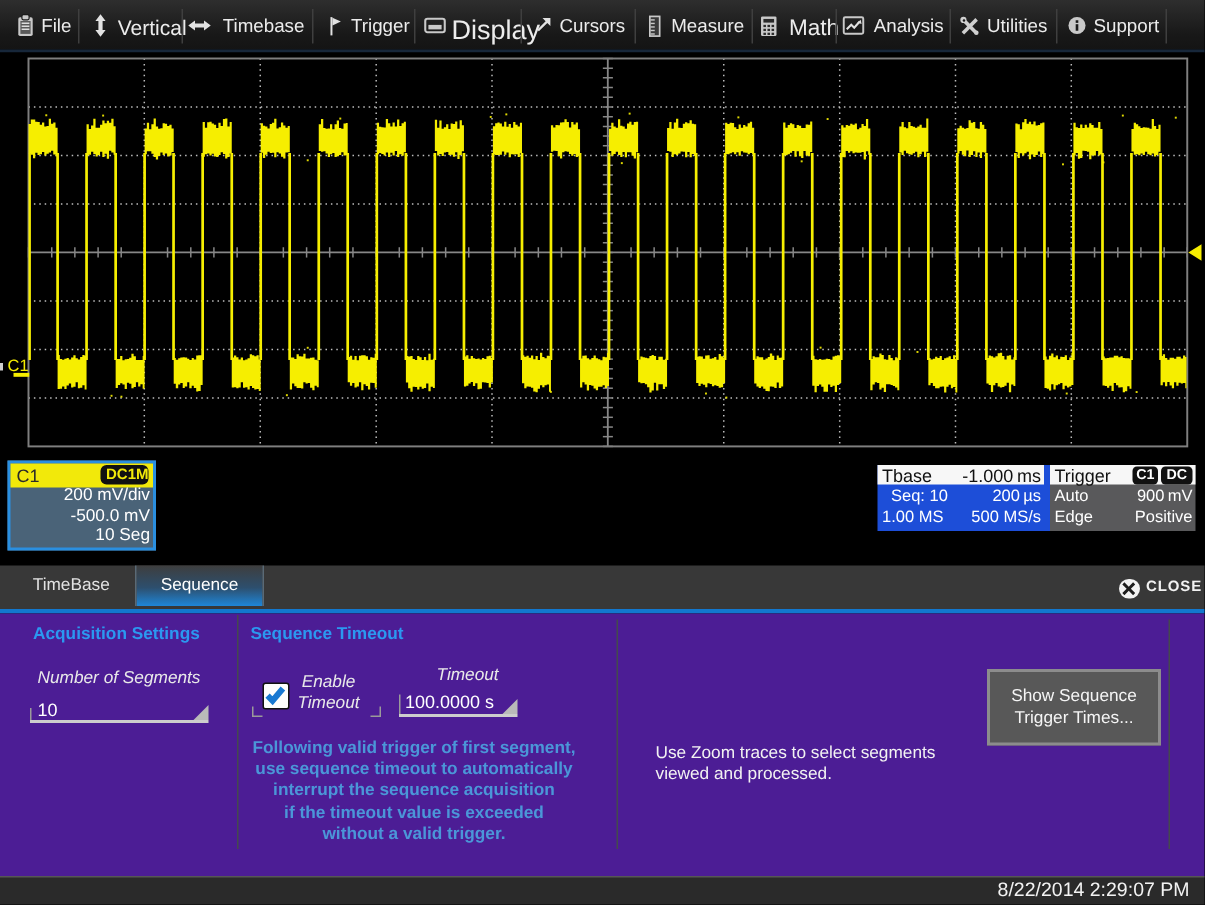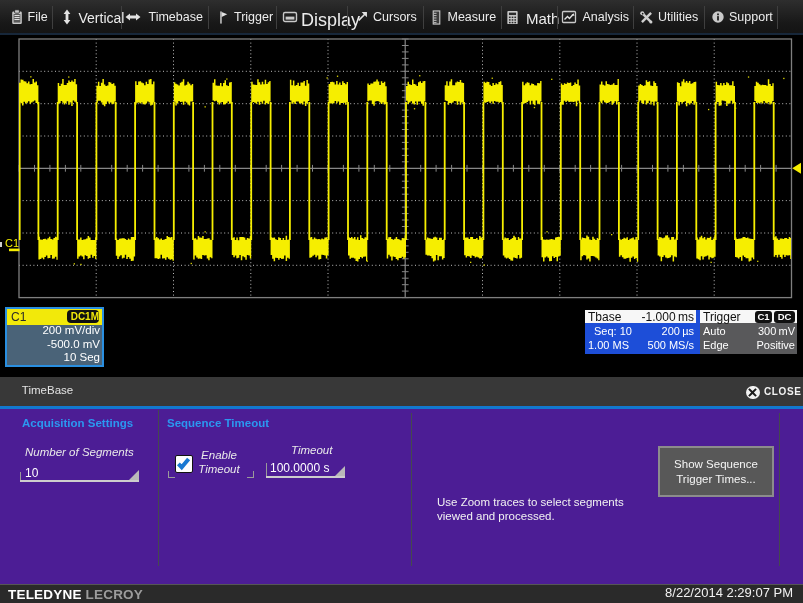--- a/index.html
+++ b/index.html
@@ -344,28 +344,29 @@
 </div>
 
 <div class="abs" style="left:700px;top:310px;width:97px;height:44px;background:#59595b">
   <div class="abs" style="left:0;top:0;width:97px;height:13px;background:#f7f7f7;color:#111;font-size:12px">
     <span class="abs" style="left:3px;top:-0.5px">Trigger</span>
     <div class="abs" style="left:55px;top:0.5px;width:17px;height:12px;background:#111;border-radius:3px;color:#fff;font-size:9.5px;font-weight:bold;text-align:center;line-height:12px">C1</div>
     <div class="abs" style="left:74px;top:0.5px;width:21px;height:12px;background:#111;border-radius:3px;color:#fff;font-size:9.5px;font-weight:bold;text-align:center;line-height:12px">DC</div>
   </div>
   <div class="abs" style="left:0;top:13px;width:97px;font-size:11px;color:#fff">
     <span class="abs" style="left:3px;top:2px">Auto</span>
-      <span class="abs" style="right:2px;top:2px">300 mV</span>
+      <span class="abs" style="right:2px;top:2px">900 mV</span>
     <span class="abs" style="left:3px;top:16px">Edge</span>
       <span class="abs" style="right:2px;top:16px">Positive</span>
   </div>
 </div>
 
 <div class="abs" style="left:0;top:377px;width:803px;height:29px;background:#383838">
   <div class="abs" style="left:5px;top:0;width:85px;height:27px;line-height:27px;text-align:center;color:#e2e2e2;font-size:11.5px">TimeBase</div>
+  <div class="abs" style="left:90px;top:0;width:86px;height:27px;line-height:27px;text-align:center;color:#fff;font-size:11.5px;background:linear-gradient(#3e3e3e,#2d4f6e 55%,#1e86d8);border-left:1px solid #5a6a76;border-right:1px solid #5a6a76">Sequence</div>
   <div class="abs" style="left:746px;top:8.5px;width:13.5px;height:13.5px;border-radius:50%;background:#f2f2f2"></div>
   <svg class="abs" style="left:748px;top:11px" width="9" height="9" viewBox="0 0 9 9">
       <path d="M1.6 0.2 L4.5 3.1 L7.4 0.2 L8.8 1.6 L5.9 4.5 L8.8 7.4 L7.4 8.8 L4.5 5.9 L1.6 8.8 L0.2 7.4 L3.1 4.5 L0.2 1.6 Z" fill="#1d1d1d"></path>
     </svg>
   <span class="abs" style="left:764px;top:8.5px;font-size:10px;font-weight:bold;letter-spacing:0.6px;color:#f2f2f2">CLOSE</span>
 </div>
 
 <div class="abs" style="left:0;top:406px;width:803px;height:2.5px;background:#1278cf"></div>
 
 <div class="abs" style="left:0;top:408.5px;width:803px;height:175.5px;background:#4c1d95">
@@ -391,22 +392,22 @@
   <div class="abs" style="left:168px;top:62.5px;width:7px;height:7px;border-left:1px solid #9a9a9a;border-bottom:1px solid #9a9a9a"></div>
   <div class="abs" style="left:247px;top:62.5px;width:7px;height:7px;border-right:1px solid #9a9a9a;border-bottom:1px solid #9a9a9a"></div>
 
   <span class="abs" style="left:291px;top:35px;font-size:11.5px;font-style:italic;color:#e9e9e9">Timeout</span>
   <div class="abs" style="left:266px;top:51.5px;width:79px;height:18px;border-bottom:2px solid #cdcdcd">
     <div class="abs" style="left:0;bottom:0;width:1px;height:13px;background:#9a9a9a"></div>
     <span class="abs" style="left:4px;top:0.5px;font-size:12px;color:#fff">100.0000 s</span>
     <div class="abs" style="right:0;bottom:0;width:0;height:0;border-left:10px solid transparent;border-bottom:10px solid #b9b9b9"></div>
   </div>
 
+  <div class="abs" style="left:166px;top:83px;width:220px;text-align:center;font-size:11.5px;font-weight:bold;color:#4b96d8;line-height:14.4px">Following valid trigger of first segment,<br>use sequence timeout to automatically<br>interrupt the sequence acquisition<br>if the timeout value is exceeded<br>without a valid trigger.</div>
 
   <div class="abs" style="left:437px;top:86px;font-size:11.5px;color:#f2f2f2;line-height:14.5px">Use Zoom traces to select segments<br>viewed and processed.</div>
 
   <div class="abs" style="left:658px;top:37.5px;width:116px;height:51px;background:#585858;border:2px solid #8c8c8c;text-align:center;color:#f5f5f5;font-size:11.5px;line-height:14.5px;padding-top:9px">Show Sequence<br>Trigger Times...</div>
 </div>
 
 <div class="abs" style="left:0;top:584px;width:803px;height:19px;background:#2a2a2a;border-top:1px solid #565656">
-  <span class="abs" style="left:8px;top:2px;font-size:13.5px;font-weight:bold;color:#fff;letter-spacing:0.2px">TELEDYNE <span style="color:#9c9c9c">LECROY</span></span>
   <span class="abs" style="right:10px;top:-0.5px;font-size:13px;color:#f2f2f2">8/22/2014 2:29:07 PM</span>
 </div>
 
 </body></html>

